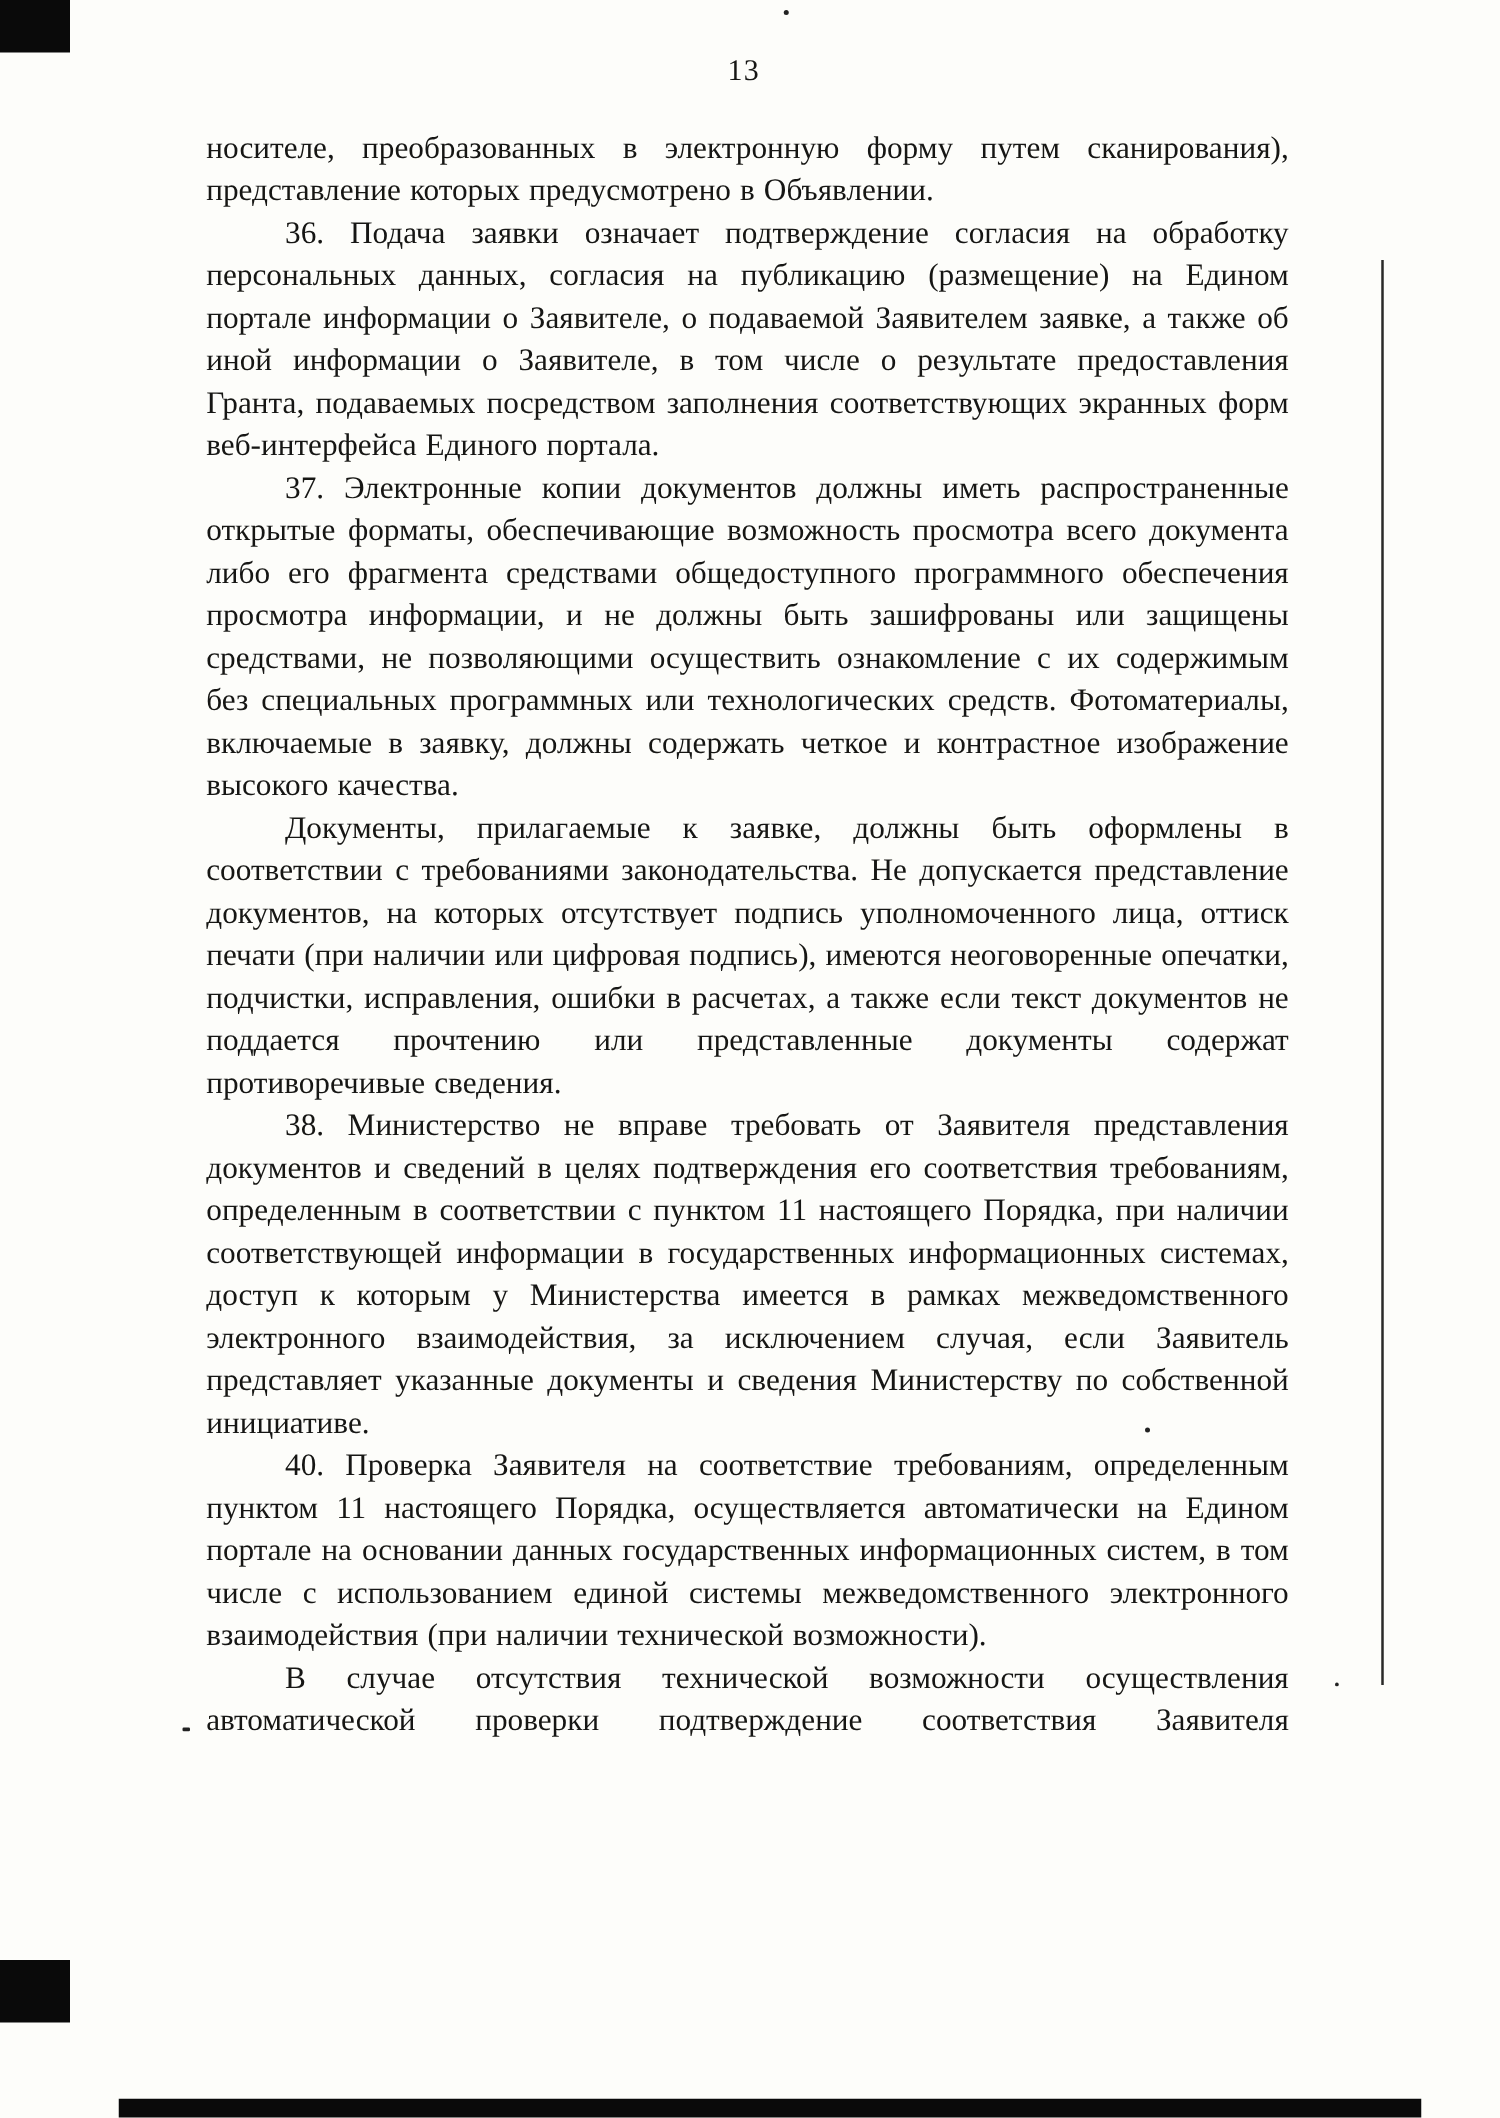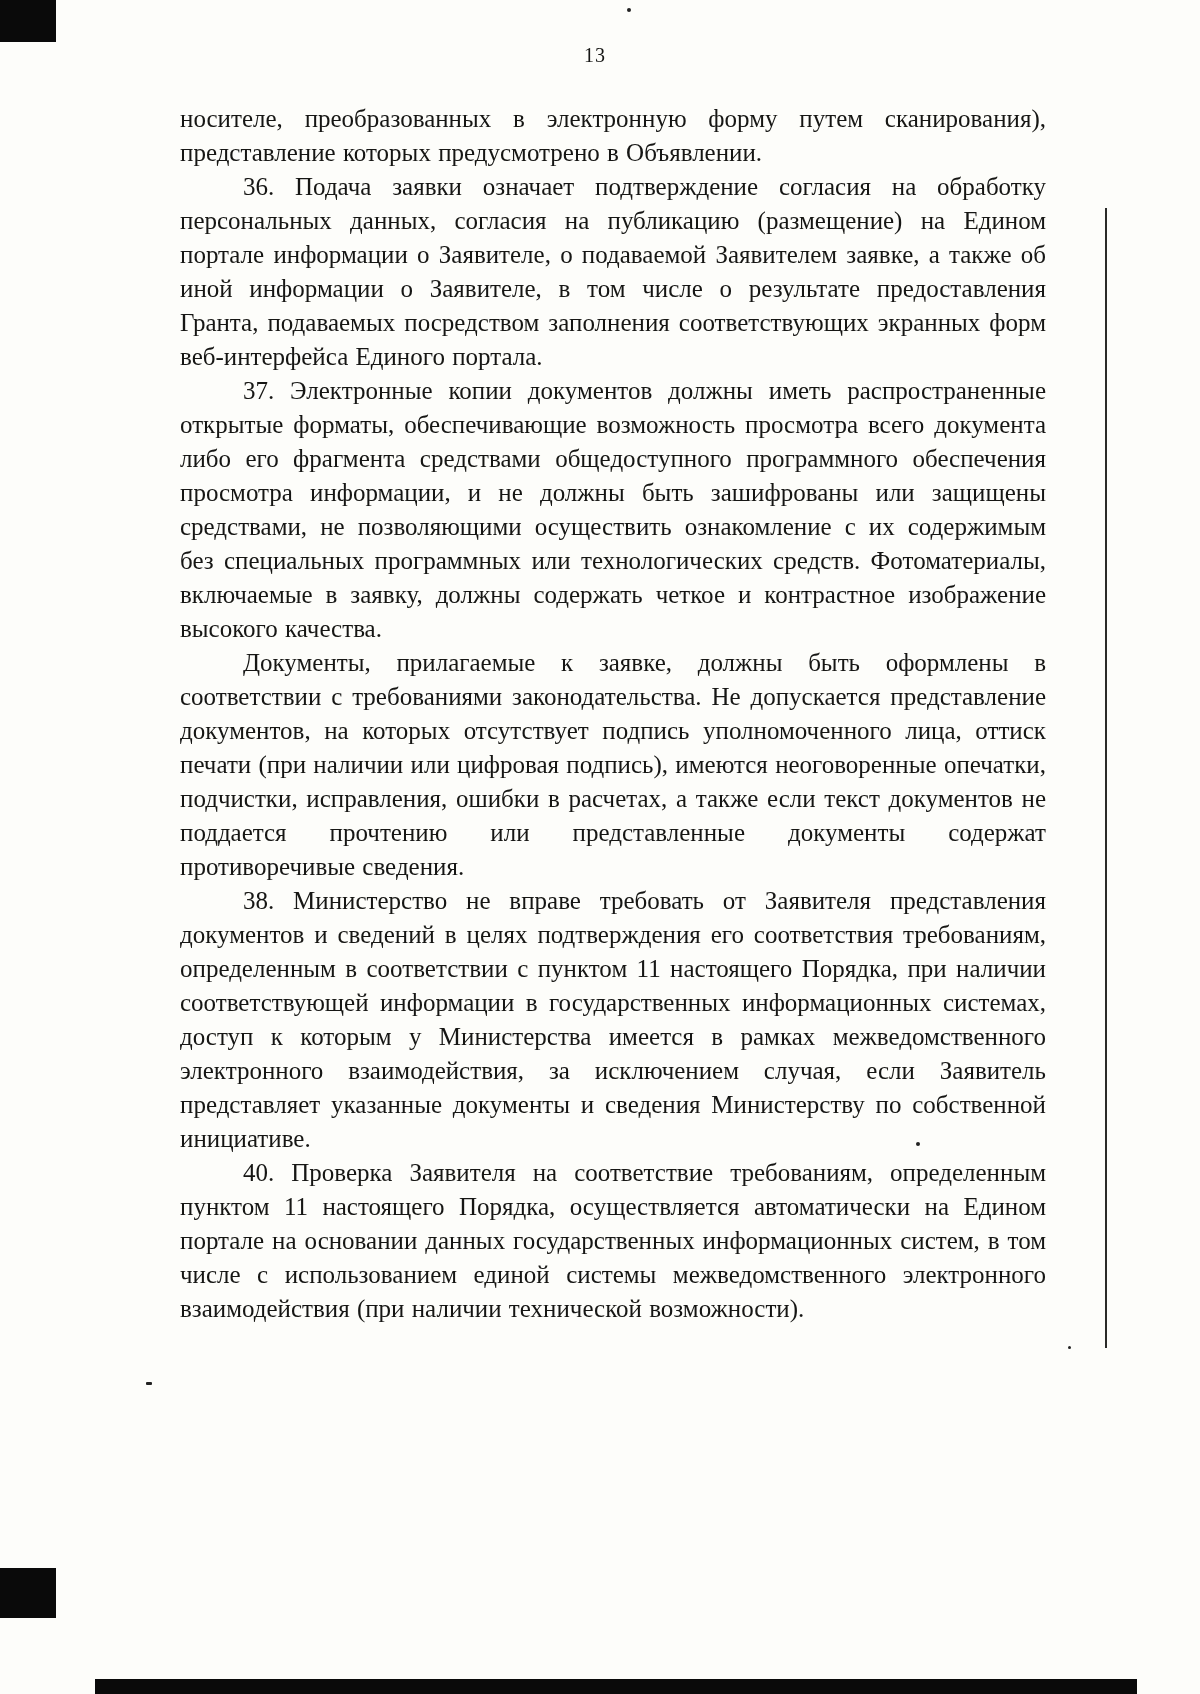--- a/index.html
+++ b/index.html
@@ -18,26 +18,26 @@
   .page {
     position: absolute;
     inset: 0;
   }
   .page-number {
     position: absolute;
     top: 44px;
     left: 0;
     width: 1190px;
     text-align: center;
-    font-size: 20px;
+    font-size: 24px;
     letter-spacing: 1px;
   }
   .text-block {
     position: absolute;
-    left: 180px;
+    left: 165px;
     top: 102px;
     width: 866px;
     font-size: 25px;
     line-height: 34px;
     text-align: justify;
   }
   .para {
     margin: 0;
     padding: 0;
     text-indent: 63px;
@@ -93,15 +93,16 @@
 
   <div class="page-number">13</div>
 
   <main class="text-block">
     <p class="para no-indent">носителе, преобразованных в электронную форму путем сканирования), представление которых предусмотрено в Объявлении.</p>
     <p class="para">36. Подача заявки означает подтверждение согласия на обработку персональных данных, согласия на публикацию (размещение) на Едином портале информации о Заявителе, о подаваемой Заявителем заявке, а также об иной информации о Заявителе, в том числе о результате предоставления Гранта, подаваемых посредством заполнения соответствующих экранных форм веб-интерфейса Единого портала.</p>
     <p class="para">37. Электронные копии документов должны иметь распространенные открытые форматы, обеспечивающие возможность просмотра всего документа либо его фрагмента средствами общедоступного программного обеспечения просмотра информации, и не должны быть зашифрованы или защищены средствами, не позволяющими осуществить ознакомление с их содержимым без специальных программных или технологических средств. Фотоматериалы, включаемые в заявку, должны содержать четкое и контрастное изображение высокого качества.</p>
     <p class="para">Документы, прилагаемые к заявке, должны быть оформлены в соответствии с требованиями законодательства. Не допускается представление документов, на которых отсутствует подпись уполномоченного лица, оттиск печати (при наличии или цифровая подпись), имеются неоговоренные опечатки, подчистки, исправления, ошибки в расчетах, а также если текст документов не поддается прочтению или представленные документы содержат противоречивые сведения.</p>
     <p class="para">38. Министерство не вправе требовать от Заявителя представления документов и сведений в целях подтверждения его соответствия требованиям, определенным в соответствии с пунктом 11 настоящего Порядка, при наличии соответствующей информации в государственных информационных системах, доступ к которым у Министерства имеется в рамках межведомственного электронного взаимодействия, за исключением случая, если Заявитель представляет указанные документы и сведения Министерству по собственной инициативе.</p>
     <p class="para">40. Проверка Заявителя на соответствие требованиям, определенным пунктом 11 настоящего Порядка, осуществляется автоматически на Едином портале на основании данных государственных информационных систем, в том числе с использованием единой системы межведомственного электронного взаимодействия (при наличии технической возможности).</p>
+    <p class="para justify-last">В случае отсутствия технической возможности осуществления автоматической проверки подтверждение соответствия Заявителя</p>
   </main>
 
 </div>
 
 </body></html>

